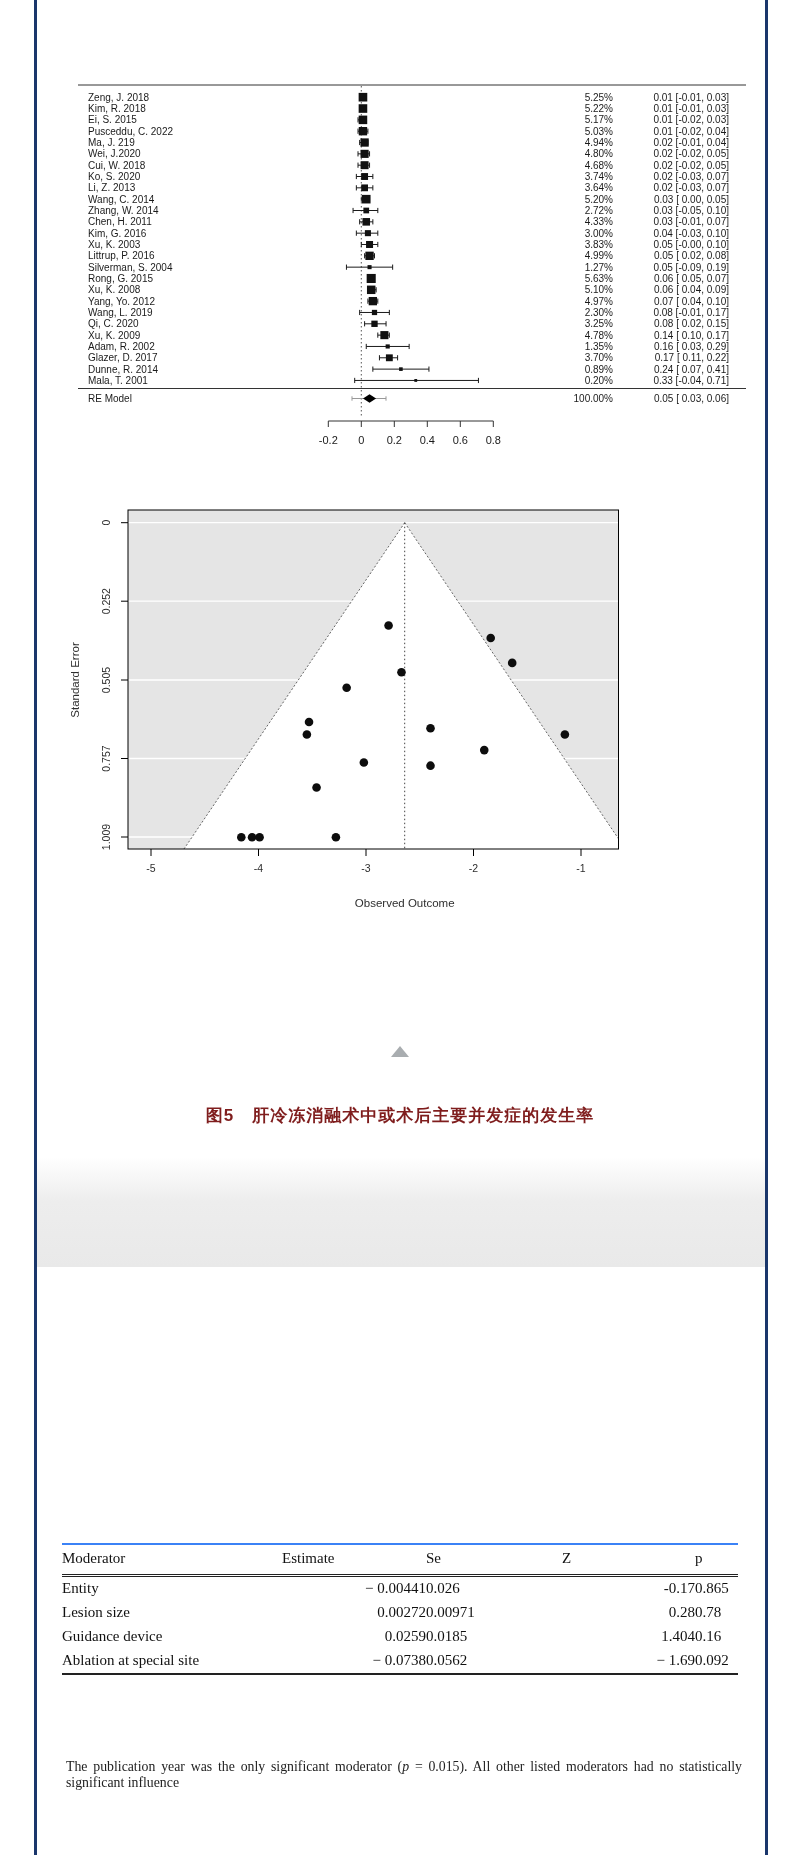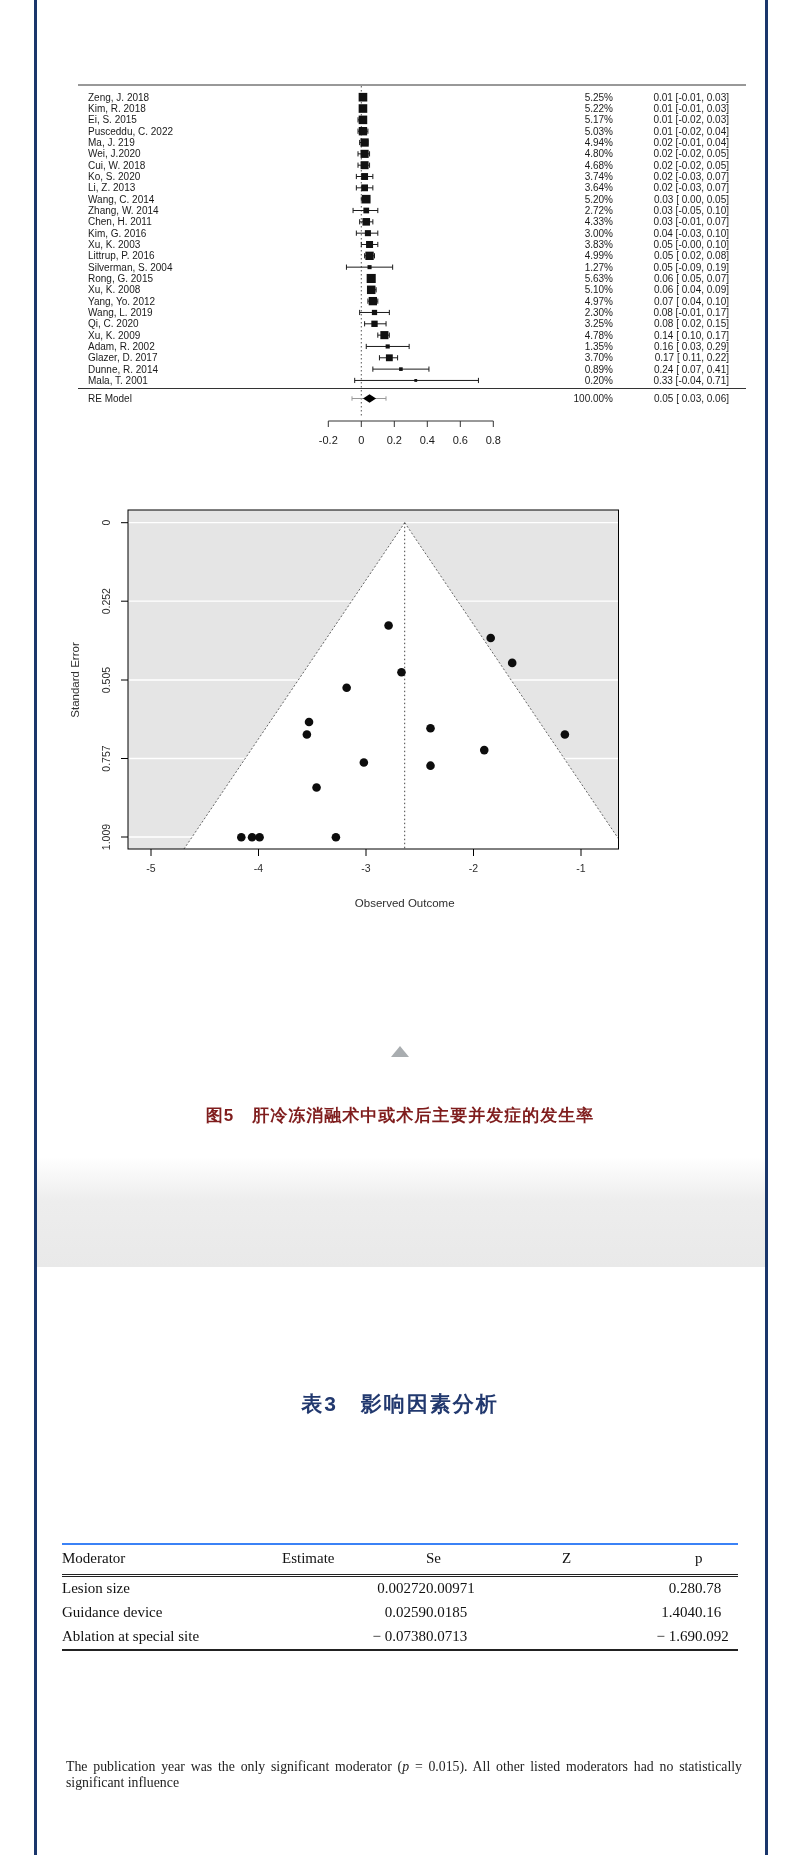--- a/index.html
+++ b/index.html
@@ -358,58 +358,64 @@
       <text x="581" y="872" text-anchor="middle" font-size="10.5" fill="#2e2e2e" font-family="'Liberation Sans',sans-serif">-1</text>
       <text x="404.7" y="907" text-anchor="middle" font-size="11.5" fill="#2e2e2e" font-family="'Liberation Sans',sans-serif">Observed Outcome</text>
     </svg>
 
   <div class="collapse-tri"></div>
 
   <div class="fig-caption">图5　肝冷冻消融术中或术后主要并发症的发生率</div>
 
   <div class="gray-band"></div>
 
-  <div class="tbl-title">表3　影响因素分析</div>
 
   <table class="mod-table">
     <colgroup>
       <col class="w0">
         <col class="w1">
         <col class="w2">
         <col class="w3">
         <col class="w4">
     </colgroup>
     <thead>
         <tr id="tbl-head-row">
           <th>Moderator</th>
           <th>Estimate</th>
           <th>Se</th>
           <th>Z</th>
           <th>p</th>
         </tr>
       </thead>
     <tbody id="tbl-body">
         <tr>
+          <td class="c0">Entity</td>
+          <td class="c1">− 0.00441</td>
+          <td class="c2">0.026</td>
+          <td class="c3">-0.17</td>
+          <td class="c4">0.865</td>
+        </tr>
+        <tr>
           <td class="c0">Lesion size</td>
           <td class="c1">0.00272</td>
           <td class="c2">0.00971</td>
           <td class="c3">0.28</td>
           <td class="c4">0.78</td>
         </tr>
         <tr>
           <td class="c0">Guidance device</td>
           <td class="c1">0.0259</td>
           <td class="c2">0.0185</td>
           <td class="c3">1.404</td>
           <td class="c4">0.16</td>
         </tr>
         <tr>
           <td class="c0">Ablation at special site</td>
           <td class="c1">− 0.0738</td>
-          <td class="c2">0.0713</td>
+          <td class="c2">0.0562</td>
           <td class="c3">− 1.69</td>
           <td class="c4">0.092</td>
         </tr>
       </tbody>
   </table>
 
   <p class="footnote"><span>The publication year was the only significant moderator (</span><i>p</i><span> = 0.015). All other listed moderators had no statistically significant influence</span></p>
 </div>
 
 </body></html>

